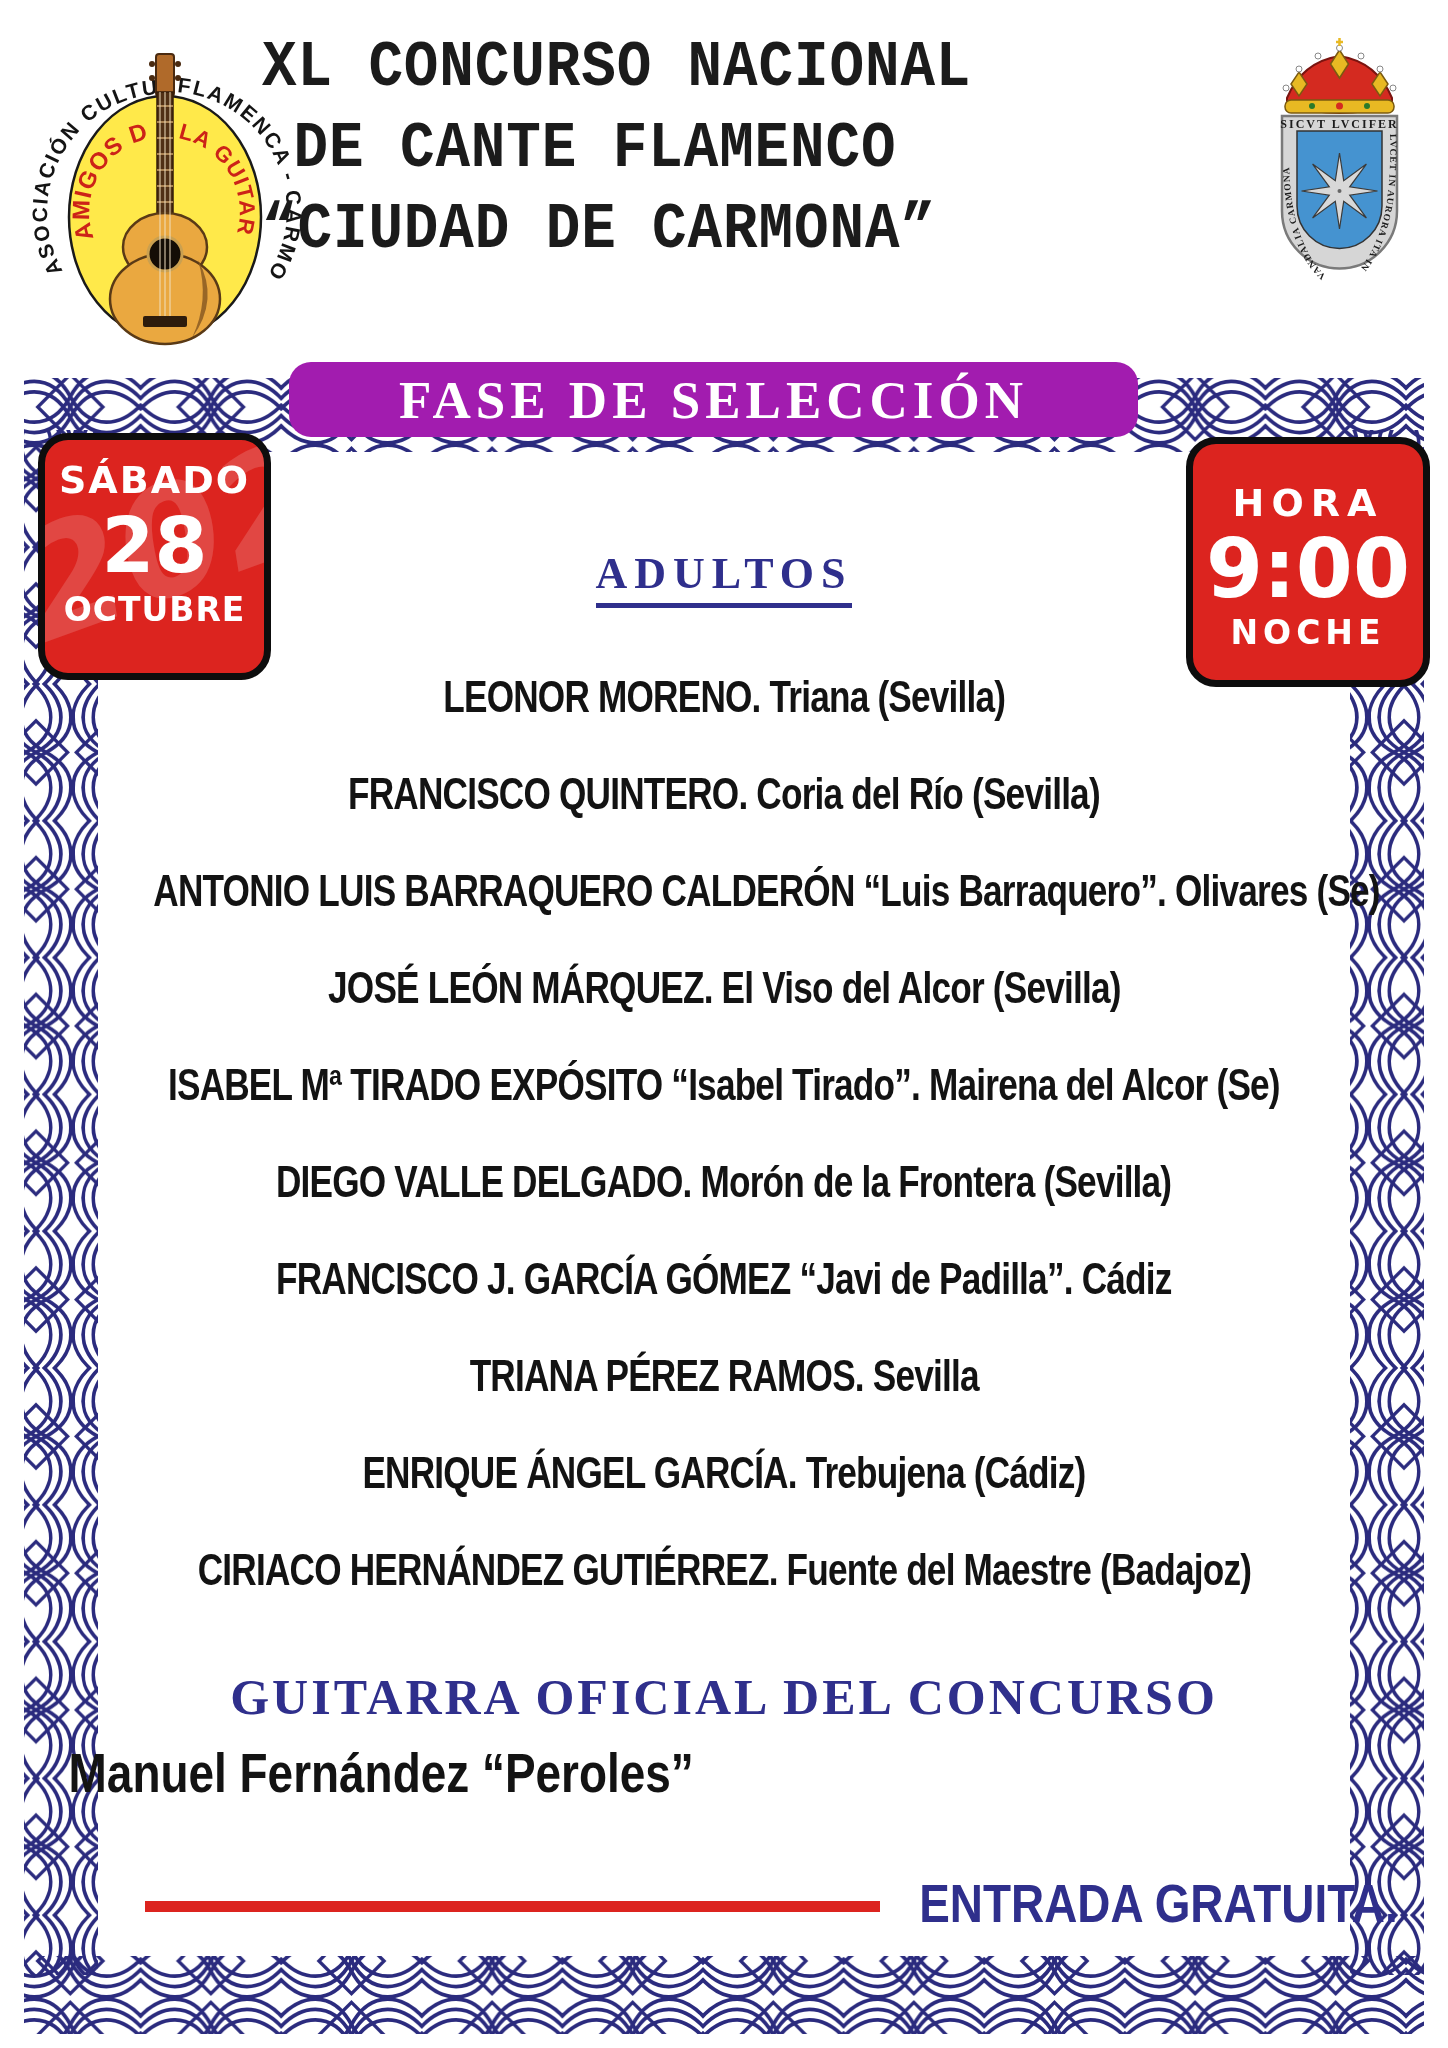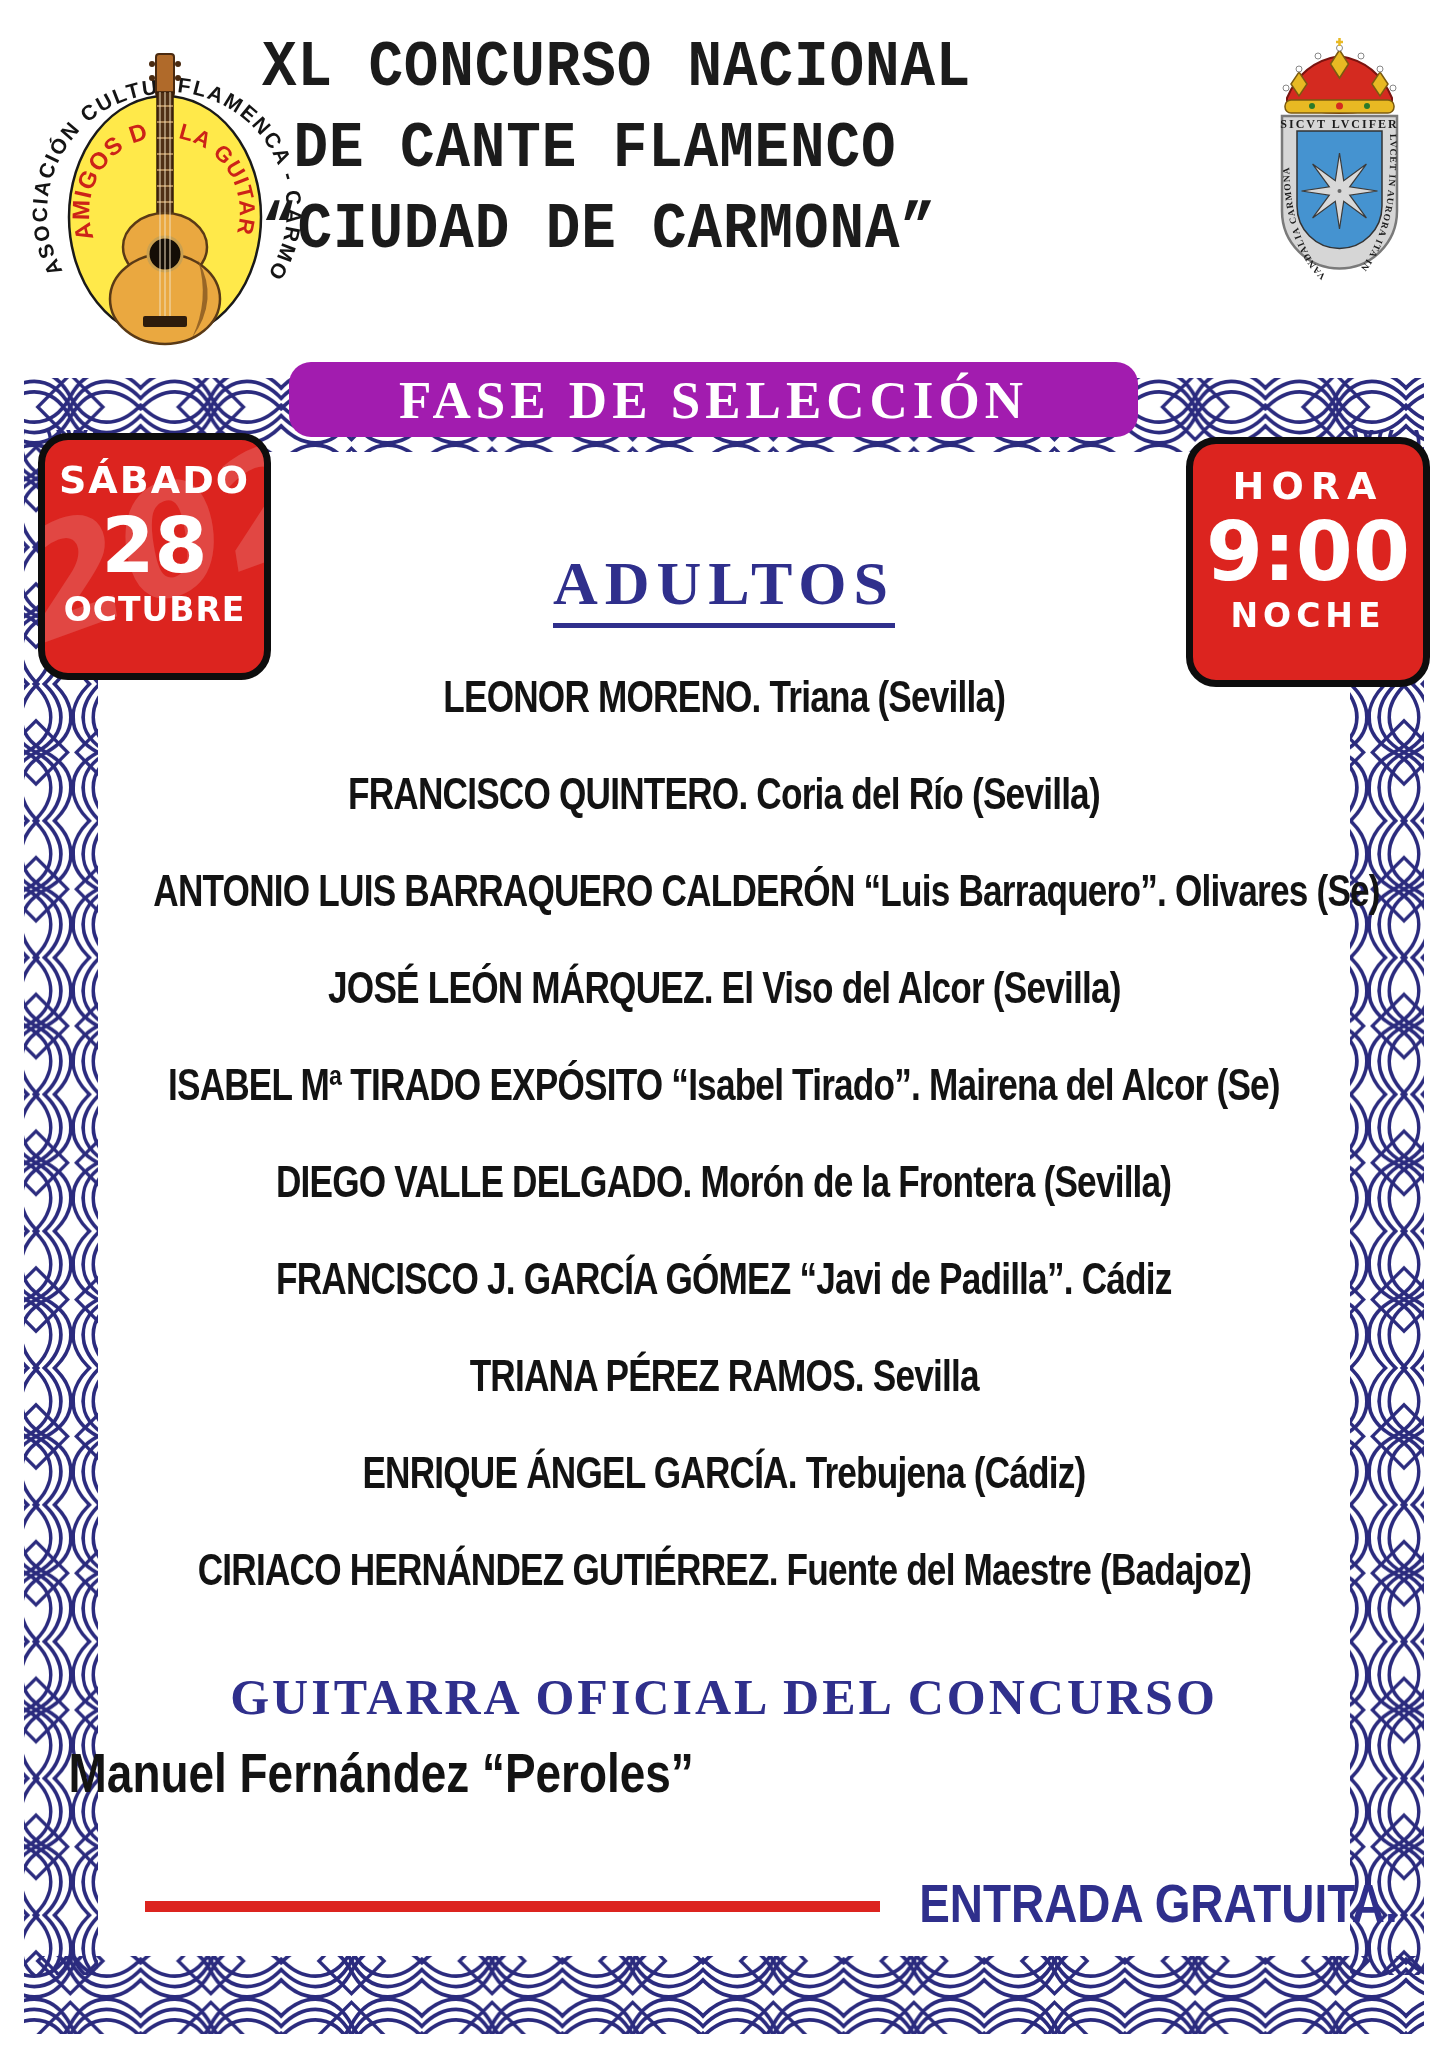--- a/index.html
+++ b/index.html
@@ -37,30 +37,30 @@
   #date-box{ left:38px; top:433px; width:219px; height:233px; }
   #time-box{ left:1186px; top:437px; width:230px; height:236px; }
   .watermark{
     position:absolute; left:-30px; top:20px; width:280px; text-align:center;
     font-size:150px; font-style:italic; font-weight:700; color:rgba(255,255,255,0.16);
     transform:rotate(-20deg); pointer-events:none;
   }
   .rb-top{ position:relative; margin-top:18px; font-size:38px; letter-spacing:2px; }
   .rb-mid{ position:relative; font-size:76px; line-height:88px; }
   .rb-bot{ position:relative; font-size:33px; letter-spacing:1px; }
-  #time-box .rb-top{ letter-spacing:7px; margin-top:20px; }
+  #time-box .rb-top{ letter-spacing:7px; margin-top:37px; }
   #time-box .rb-mid{ font-size:82px; }
   #time-box .rb-bot{ letter-spacing:5px; }
   
   #adultos{
     position:absolute; left:0; right:0; top:548px; text-align:center; z-index:3;
   }
   #adultos span{
     display:inline-block; font-family:"Liberation Serif", serif; font-weight:700;
-    font-size:62px; letter-spacing:7px; color:#2f2f8c;
+    font-size:44px; letter-spacing:7px; color:#2f2f8c;
     border-bottom:5px solid #2f2f8c; padding-bottom:4px;
   }
   #contestants{ position:absolute; left:0; right:0; top:648px; z-index:3; }
   .crow{ height:97px; line-height:97px; text-align:center; }
   .cname{
     display:inline-block; transform:scaleX(0.8); white-space:nowrap;
     font-family:"Liberation Sans", sans-serif; font-weight:700;
     font-size:44px; letter-spacing:-1px; color:#131313;
   }
   

